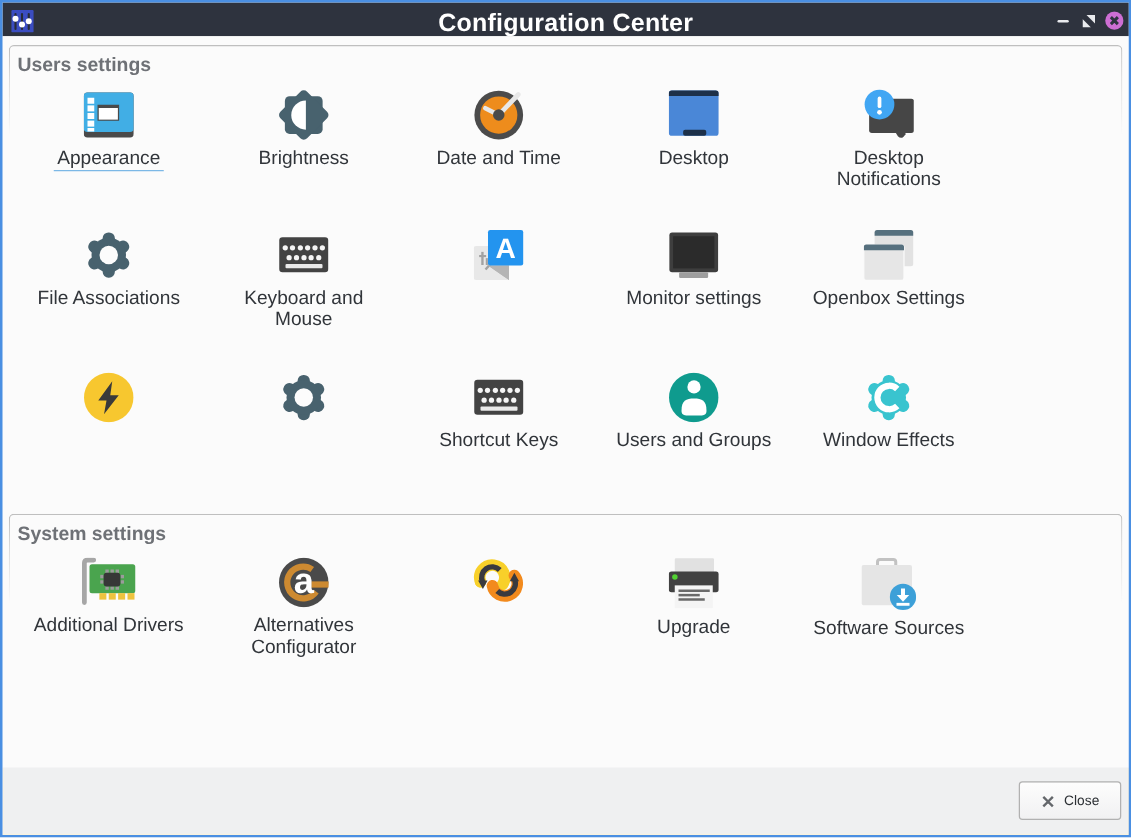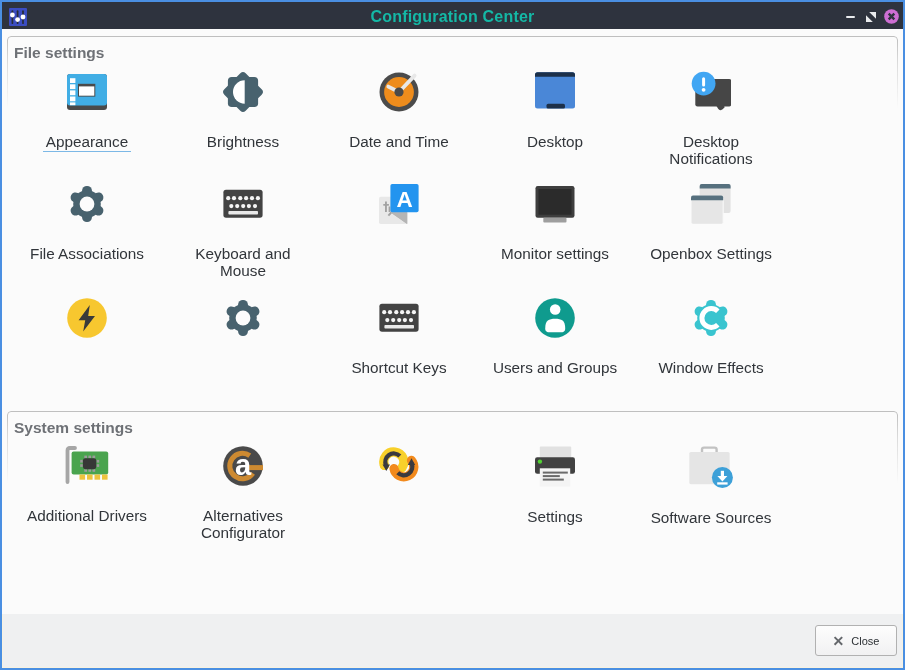--- a/index.html
+++ b/index.html
@@ -1,33 +1,33 @@
 <!DOCTYPE html>
 <html><head>
 <meta charset="utf-8">
 <style>
 html,body{margin:0;padding:0}
 body{width:905px;height:670px;position:relative;overflow:hidden;
   font-family:"Liberation Sans",sans-serif;background:#fbfbfb}
 #frame{position:absolute;inset:0;border:2px solid #4a8fe2;box-sizing:border-box;z-index:50;pointer-events:none}
 #titlebar{position:absolute;left:2px;top:2px;width:901px;height:27px;background:#2e333e}
 #title{position:absolute;left:0;right:0;top:6px;text-align:center;
-  font-size:16px;font-weight:bold;color:#14b8a6;letter-spacing:.2px}
+  font-size:20px;font-weight:bold;color:#ffffff;letter-spacing:.2px}
 #appicon{position:absolute;left:7px;top:6px}
 #minbtn{position:absolute;left:844px;top:14px;width:8.5px;height:2.2px;background:#e9ebee;border-radius:1px}
 #maxbtn{position:absolute;left:864px;top:10px}
 #closebtn-tb{position:absolute;left:882px;top:7px}
 #content{position:absolute;left:2px;top:29px;width:901px;height:585px;background:#fbfbfb}
 .gbox{position:absolute;left:7px;width:889px;border:1px solid #bfbfbf;border-radius:4px;
   -webkit-mask-image:linear-gradient(to bottom,#000 0,#000 3px,rgba(0,0,0,.55) 26px,transparent 72px);
   mask-image:linear-gradient(to bottom,#000 0,#000 3px,rgba(0,0,0,.55) 26px,transparent 72px)}
 .gtitle{position:absolute;left:14px;font-size:15.5px;font-weight:bold;color:#6e7176}
 .item{position:absolute;width:156px;text-align:center}
 .item svg{display:block;margin:0 auto}
-.lbl{margin-top:22px;font-size:15.3px;line-height:16.6px;color:#31353a}
+.lbl{margin-top:7px;font-size:15.3px;line-height:16.6px;color:#31353a}
 #appearance-lbl span{border-bottom:1px solid #7cb8e6;padding:0 3px 1px}
 #footer{position:absolute;left:2px;top:614px;width:901px;height:54px;background:#eff0f1;box-shadow:inset 1px -1px 0 #f8f2e0,inset -1px 0 0 #f8f2e0}
 #closebutton{position:absolute;left:815px;top:625px;width:82px;height:31px;box-sizing:border-box;
   border:1px solid #b1b1b1;border-radius:3px;background:linear-gradient(#fdfdfd,#f1f1f2);
   display:flex;align-items:center;justify-content:center;gap:7px}
 #closebutton .x{color:#64676b;font-size:14px;line-height:1;font-weight:bold}
 #closebutton .t{color:#2c3034;font-size:11px}
 </style>
 </head>
 <body>
@@ -51,21 +51,21 @@
     <polygon points="3.2,0 10,0 10,6.8" fill="#e9ebee"></polygon>
     <polygon points="0,3.2 0,10 6.8,10" fill="#e9ebee"></polygon>
   </svg>
   <svg id="closebtn-tb" width="15" height="15" viewBox="0 0 15 15">
     <circle cx="7.5" cy="7.5" r="7.3" fill="#cd6ed3"></circle>
     <path d="M4.7,4.7 L10.3,10.3 M10.3,4.7 L4.7,10.3" stroke="#2e333e" stroke-width="2.4" stroke-linecap="butt"></path>
   </svg>
 </div>
 <div id="content"></div>
 <div class="gbox" style="top:36px;height:364px"></div>
-<div class="gtitle" style="top:44px">File settings</div>
+<div class="gtitle" style="top:44px">Users settings</div>
 <div class="gbox" style="top:411px;height:202px"></div>
 <div class="gtitle" style="top:419px">System settings</div>
 
 <div class="item" style="left:9px;top:72px">
   <svg width="40" height="40" viewBox="0 0 40 40">
     <rect x="0" y="2" width="40" height="36" rx="3" fill="#4a4a4a"></rect>
     <rect x="0" y="2" width="40" height="31.5" rx="3" fill="#41aee5"></rect>
     <g fill="#fff">
       <rect x="3" y="6.2" width="5.4" height="4.8"></rect>
       <rect x="3" y="12.3" width="5.4" height="4.8"></rect>
@@ -297,21 +297,21 @@
     <rect x="4.8" y="0.5" width="31.4" height="11.5" rx="1" fill="#e1e1e1"></rect>
     <rect x="0" y="11.2" width="40" height="16.6" rx="2.2" fill="#414141"></rect>
     <circle cx="4.9" cy="15.6" r="2.2" fill="#52d233"></circle>
     <rect x="4.8" y="22.3" width="30.4" height="18.2" fill="#f4f4f4"></rect>
     <g fill="#6a6a6a">
       <rect x="7.8" y="25.6" width="25" height="2"></rect>
       <rect x="7.8" y="29.1" width="17" height="2"></rect>
       <rect x="7.8" y="32.6" width="21" height="2"></rect>
     </g>
   </svg>
-  <div class="lbl">Settings</div>
+  <div class="lbl">Upgrade</div>
 </div>
 <div class="item" style="left:633px;top:446px">
   <svg width="44" height="42" viewBox="0 0 44 42">
     <rect x="13" y="1.6" width="14.6" height="9" rx="2" fill="none" stroke="#c2c2c2" stroke-width="2.4"></rect>
     <rect x="0.3" y="6" width="40.3" height="32.2" rx="1.6" fill="#e5e5e5"></rect>
     <circle cx="33.4" cy="31.5" r="10.5" fill="#3da0d8"></circle>
     <g fill="#fff">
       <rect x="31.8" y="24.8" width="3.2" height="5.6"></rect>
       <polygon points="28.4,30 38.4,30 33.4,35.4"></polygon>
       <rect x="28.2" y="36.3" width="10.4" height="2.3"></rect>

